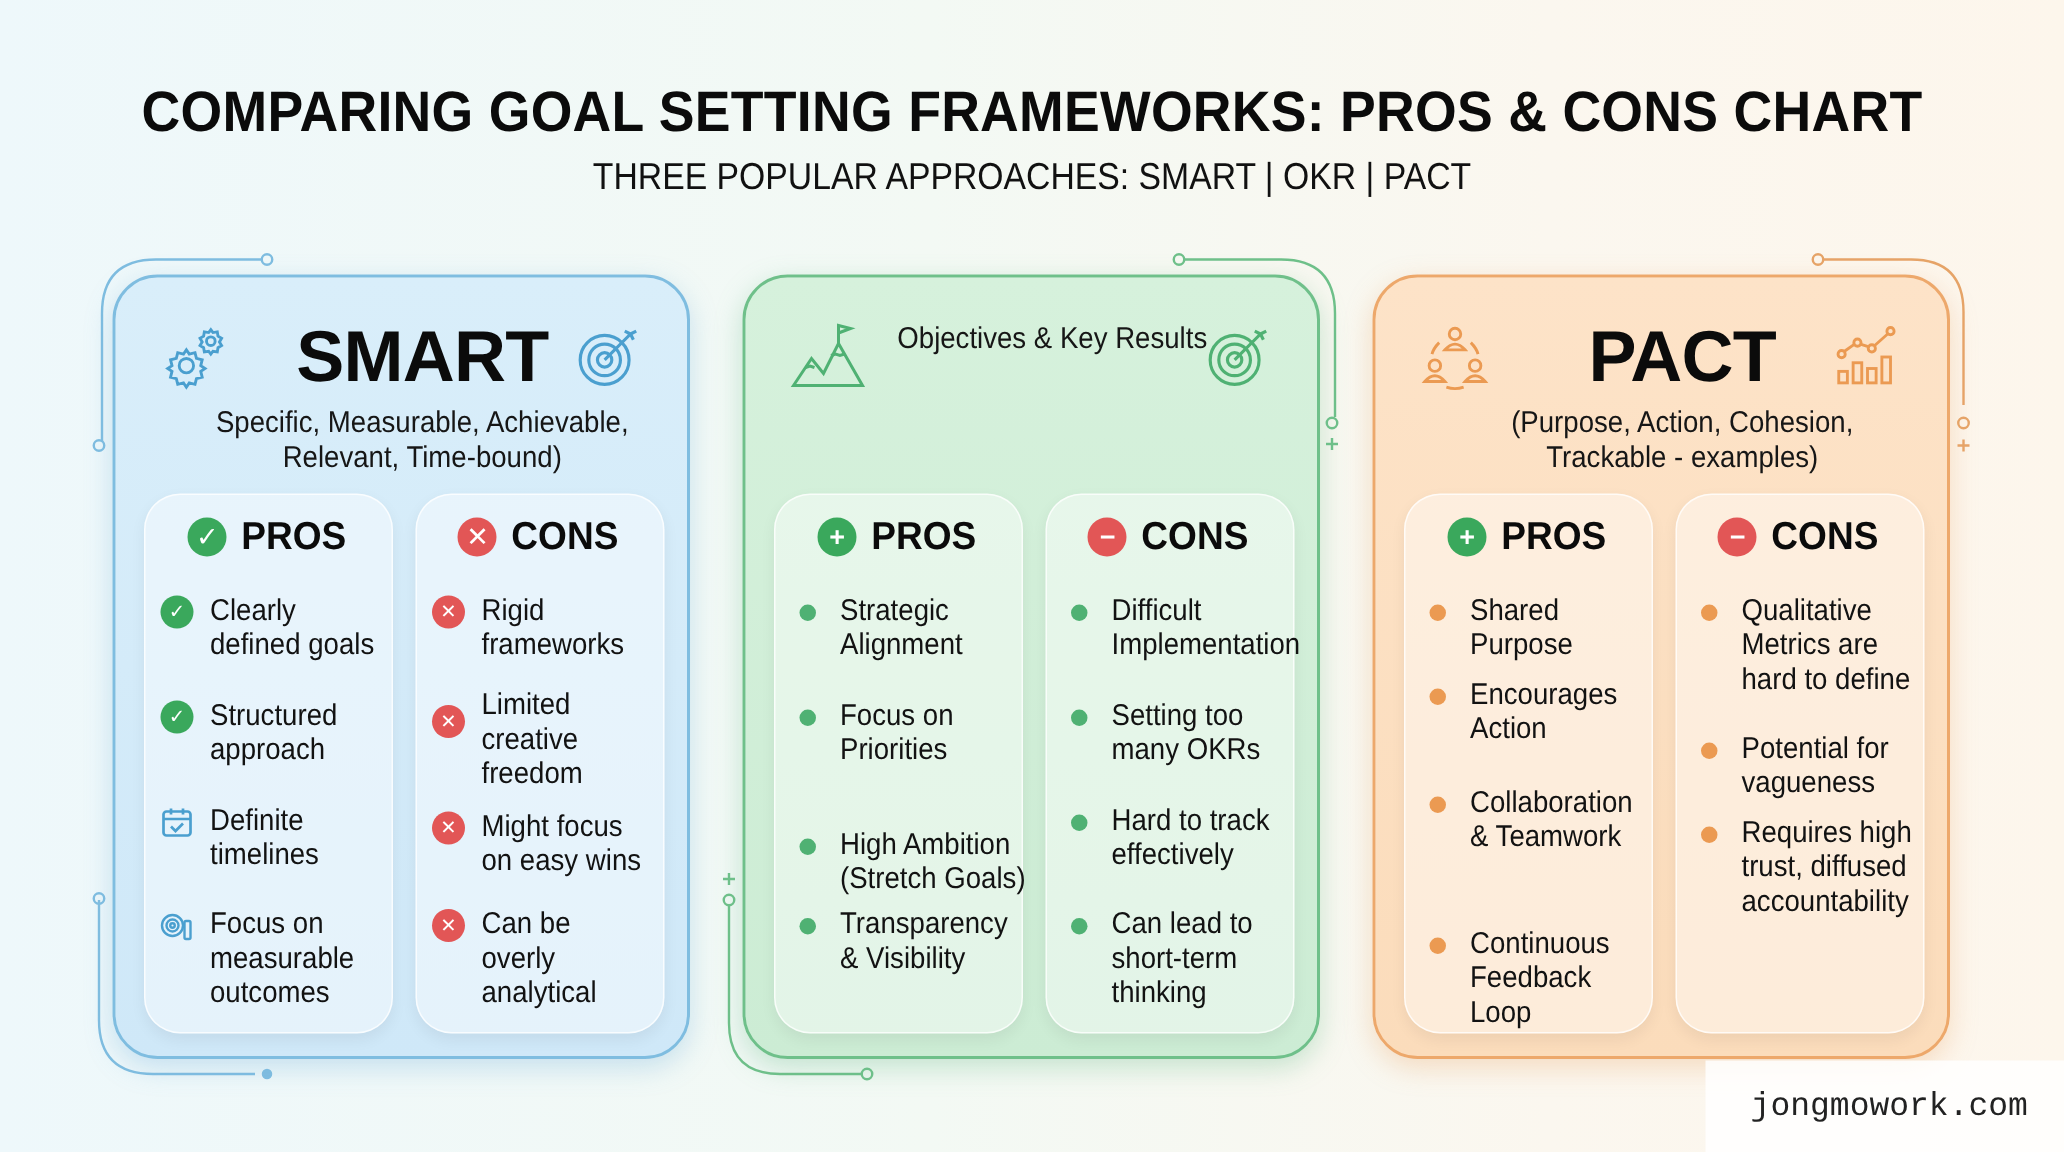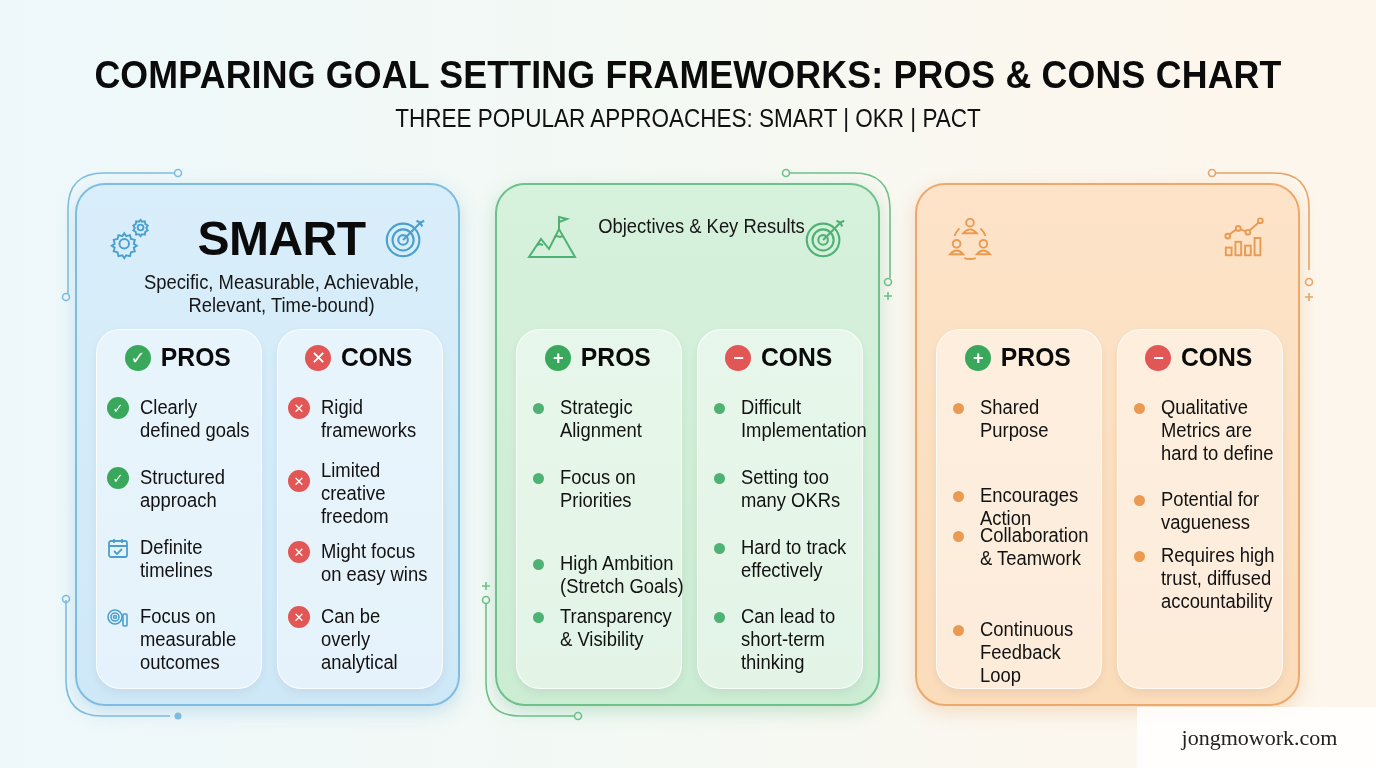--- a/index.html
+++ b/index.html
@@ -60,21 +60,21 @@
   .items { position: absolute; top: 66px; left: 0; width: 100%; }
   .item { position: absolute; left: 8px; width: 160px; display: flex; align-items: flex-start; }
   .item .mk { width: 26px; height: 24px; flex: 0 0 26px; display: flex; align-items: center; justify-content: center; margin-right: 9px; }
   .item .tx { font-size: 20px; line-height: 23px; color: #121212; transform: scaleX(0.92); transform-origin: left top; white-space: nowrap; }
   .circ { width: 22px; height: 22px; border-radius: 50%; display: flex; align-items: center; justify-content: center; color: #fff; font-size: 13px; font-weight: 700; }
   .dot { width: 11px; height: 11px; border-radius: 50%; }
 
   .watermark {
     position: absolute; left: 1137px; top: 707px; width: 239px; height: 61px;
     background: rgba(255,255,255,0.85);
-    font-family: Liberation Serif, serif;
+    font-family: Liberation Mono, monospace;
     font-size: 22px; color: #222; display: flex; align-items: center; justify-content: center; padding-left: 6px;
   }
 </style>
 </head>
 <body>
 
 <div class="title">COMPARING GOAL SETTING FRAMEWORKS: PROS &amp; CONS CHART</div>
 <div class="subtitle">THREE POPULAR APPROACHES: SMART | OKR | PACT</div>
 
 <svg class="deco" viewBox="0 0 1376 768">
@@ -295,34 +295,39 @@
     <rect x="4" y="34" width="6" height="8"></rect>
       <rect x="14" y="28" width="6" height="14"></rect>
       <rect x="24" y="32" width="6" height="10"></rect>
       <rect x="34" y="24" width="6" height="18"></rect>
     <circle cx="6" cy="22" r="2.5"></circle>
       <circle cx="17" cy="14" r="2.5"></circle>
       <circle cx="27" cy="18" r="2.5"></circle>
       <circle cx="40" cy="6" r="2.5"></circle>
     <path d="M8 20 L15 15 M19 15 L25 17 M29 16 L38 8"></path>
   </svg>
+  <div class="panel-head">
+    <div class="panel-name">PACT</div>
+    <div class="panel-desc">(Purpose, Action, Cohesion,</div>
+    <div class="panel-desc" style="margin-top:0">Trackable - examples)</div>
+  </div>
 
   <div class="card pros">
     <div class="card-head">
       <span class="badge green">+</span>
       <span class="label">PROS</span>
     </div>
     <div class="items">
       <div class="item" style="top:0">
         <span class="mk">
             <span class="dot" style="background:#eb9a52"></span>
           </span>
         <span class="tx"><span>Shared</span><br><span>Purpose</span></span>
       </div>
-      <div class="item" style="top:88px">
+      <div class="item" style="top:56px">
         <span class="mk">
             <span class="dot" style="background:#eb9a52"></span>
           </span>
         <span class="tx"><span>Encourages</span><br><span>Action</span></span>
       </div>
       <div class="item" style="top:128px">
         <span class="mk">
             <span class="dot" style="background:#eb9a52"></span>
           </span>
         <span class="tx"><span>Collaboration</span><br><span>&amp; Teamwork</span></span>

